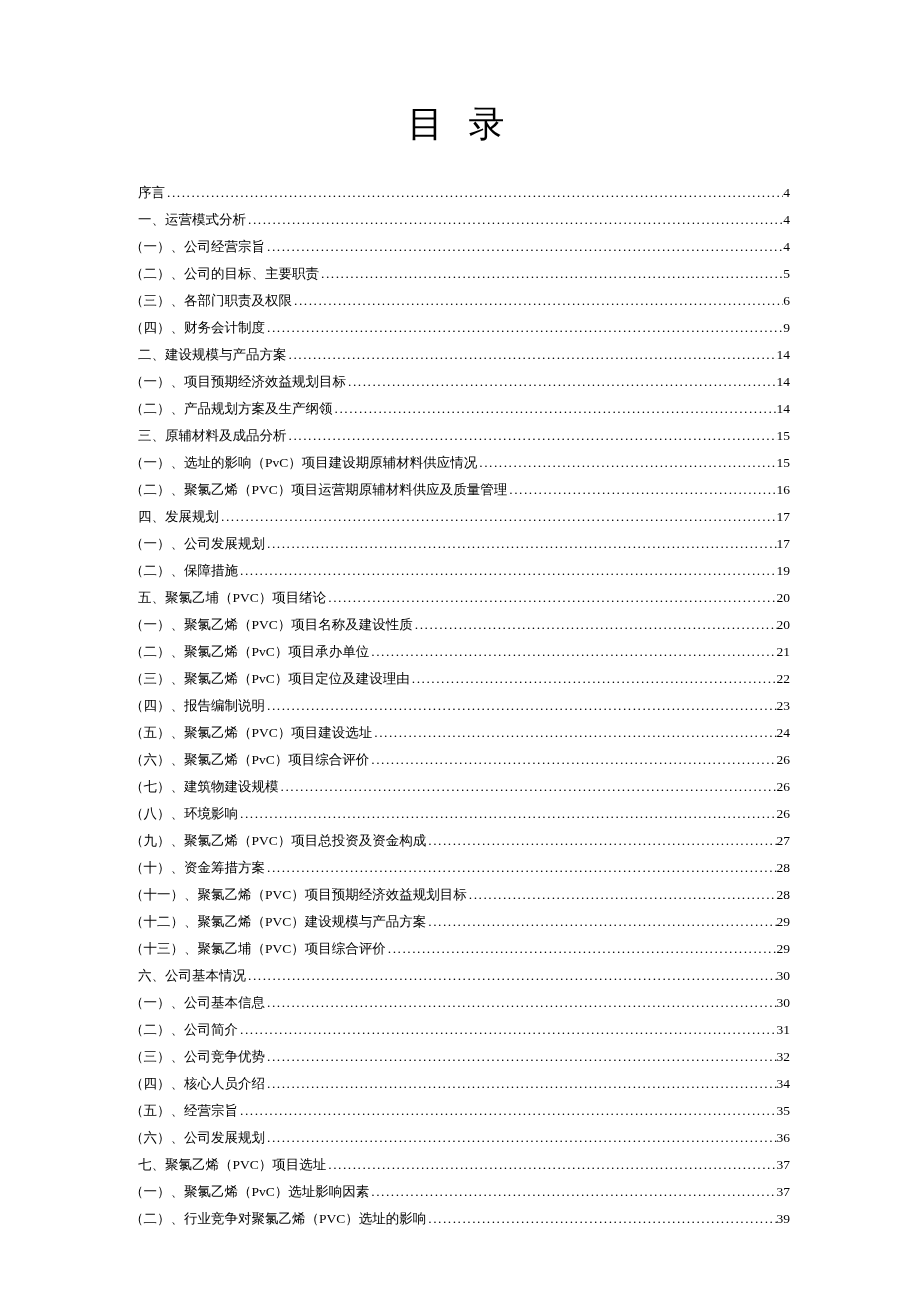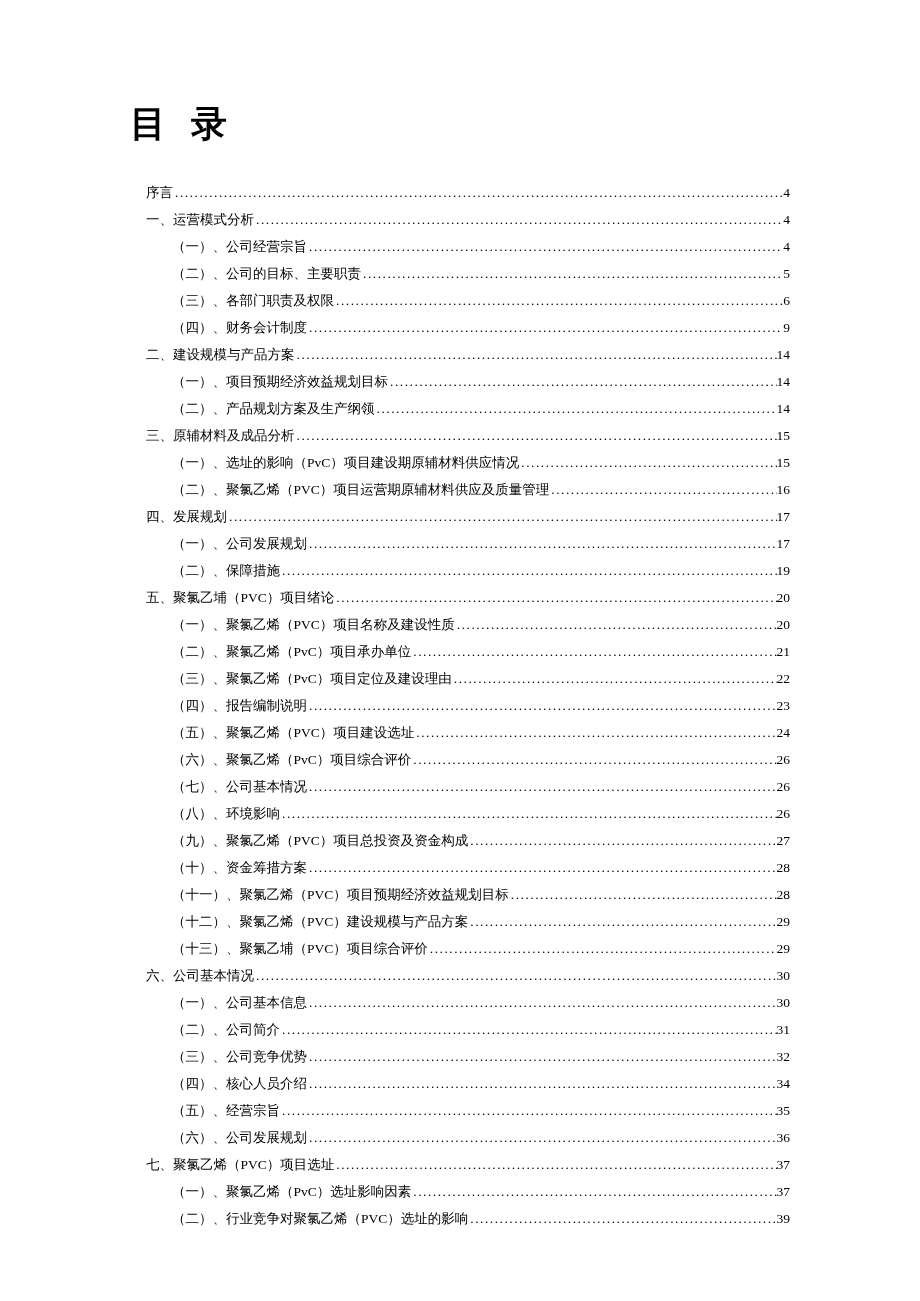--- a/index.html
+++ b/index.html
@@ -6,33 +6,34 @@
     body {
       background: #ffffff;
       width: 920px;
       height: 1301px;
       font-family: "SimSun", "宋体", serif;
       color: #000000;
       padding: 100px 130px 80px 130px;
     }
     .title {
       font-size: 36px;
+      text-align: center;
       margin-bottom: 30px;
       letter-spacing: 8px;
-      font-weight: bold;
+      font-weight: normal;
     }
     .toc-entry {
       display: flex;
       align-items: baseline;
       font-size: 13.5px;
       line-height: 2.0;
       white-space: nowrap;
     }
-    .toc-entry.level-1 { margin-left: 16px; }
-    .toc-entry.level-2 { margin-left: 42px; }
+    .toc-entry.level-1 { margin-left: 8px; }
+    .toc-entry.level-2 { }
     .toc-label { flex-shrink: 0; }
     .toc-dots {
       flex: 1;
       overflow: hidden;
       letter-spacing: 1.5px;
       padding: 0 2px;
     }
     .toc-dots::after {
       content: "........................................................................................................................................................";
       color: #000;
@@ -149,21 +150,21 @@
       <span class="toc-label">（五）、聚氯乙烯（PVC）项目建设选址</span>
       <span class="toc-dots"></span>
       <span class="toc-page">24</span>
     </div>
     <div class="toc-entry level-2">
       <span class="toc-label">（六）、聚氯乙烯（PvC）项目综合评价</span>
       <span class="toc-dots"></span>
       <span class="toc-page">26</span>
     </div>
     <div class="toc-entry level-2">
-      <span class="toc-label">（七）、公司基本情况</span>
+      <span class="toc-label">（七）、建筑物建设规模</span>
       <span class="toc-dots"></span>
       <span class="toc-page">26</span>
     </div>
     <div class="toc-entry level-2">
       <span class="toc-label">（八）、环境影响</span>
       <span class="toc-dots"></span>
       <span class="toc-page">26</span>
     </div>
     <div class="toc-entry level-2">
       <span class="toc-label">（九）、聚氯乙烯（PVC）项目总投资及资金构成</span>

